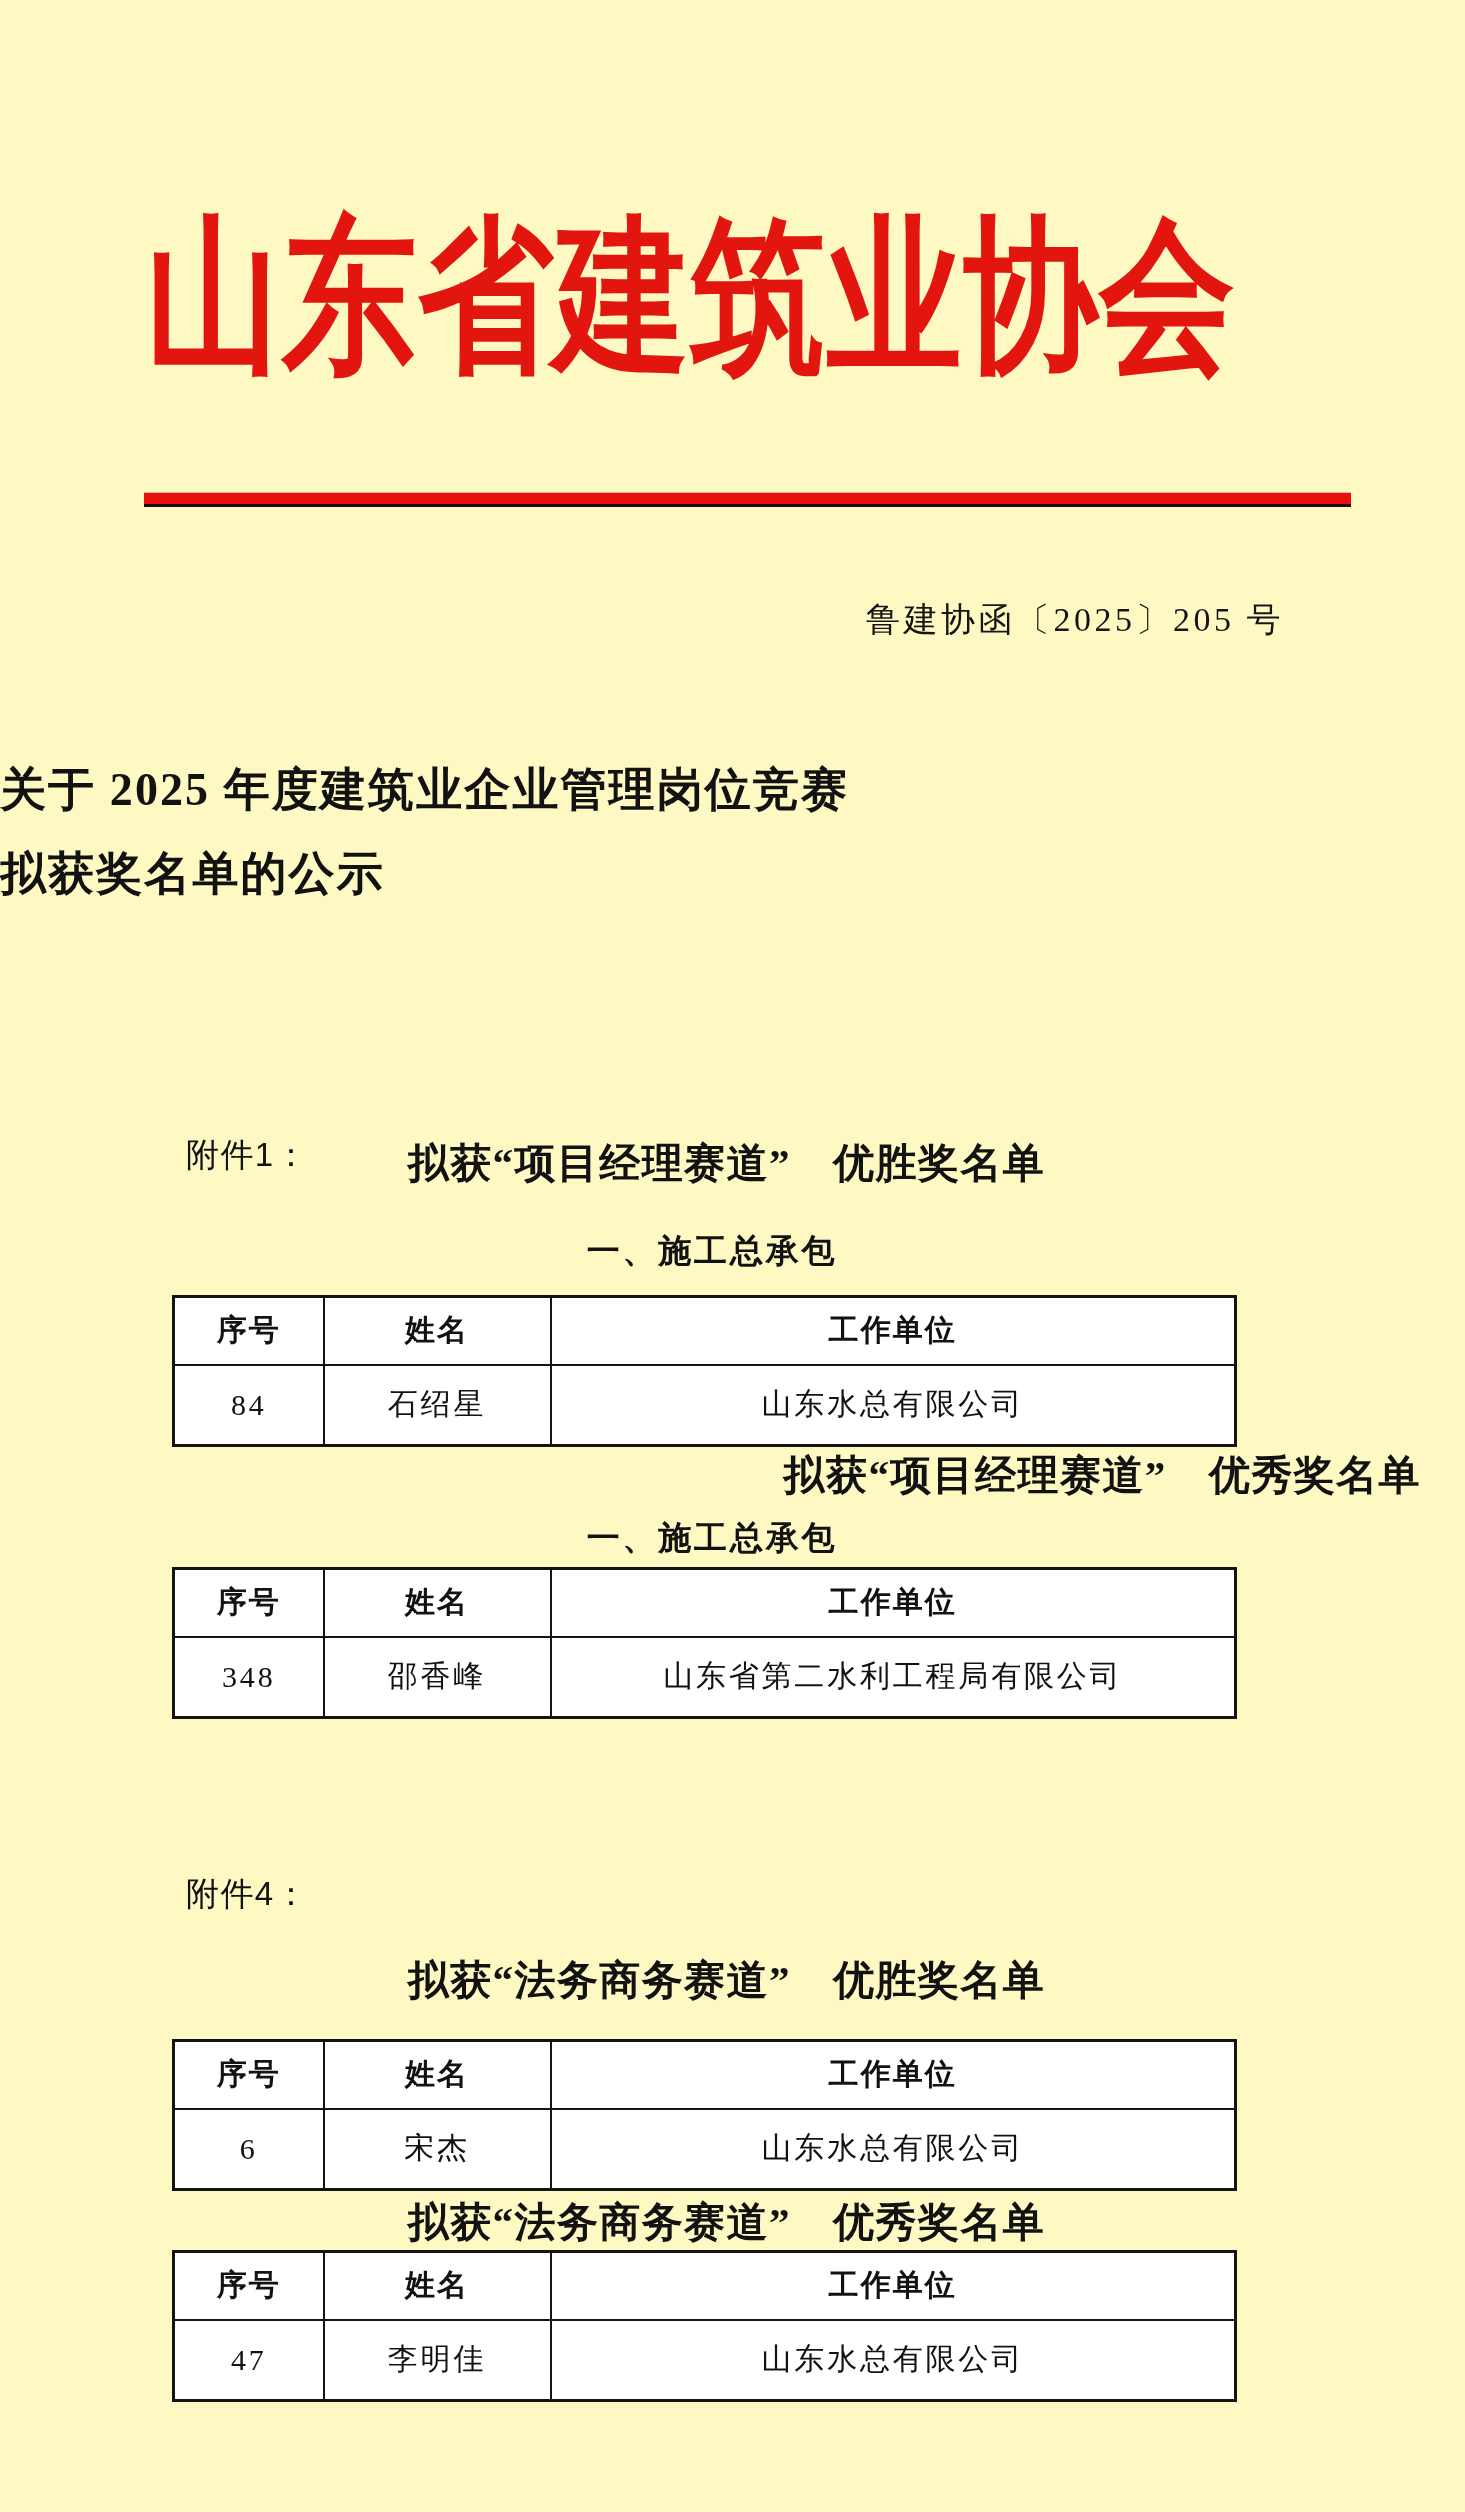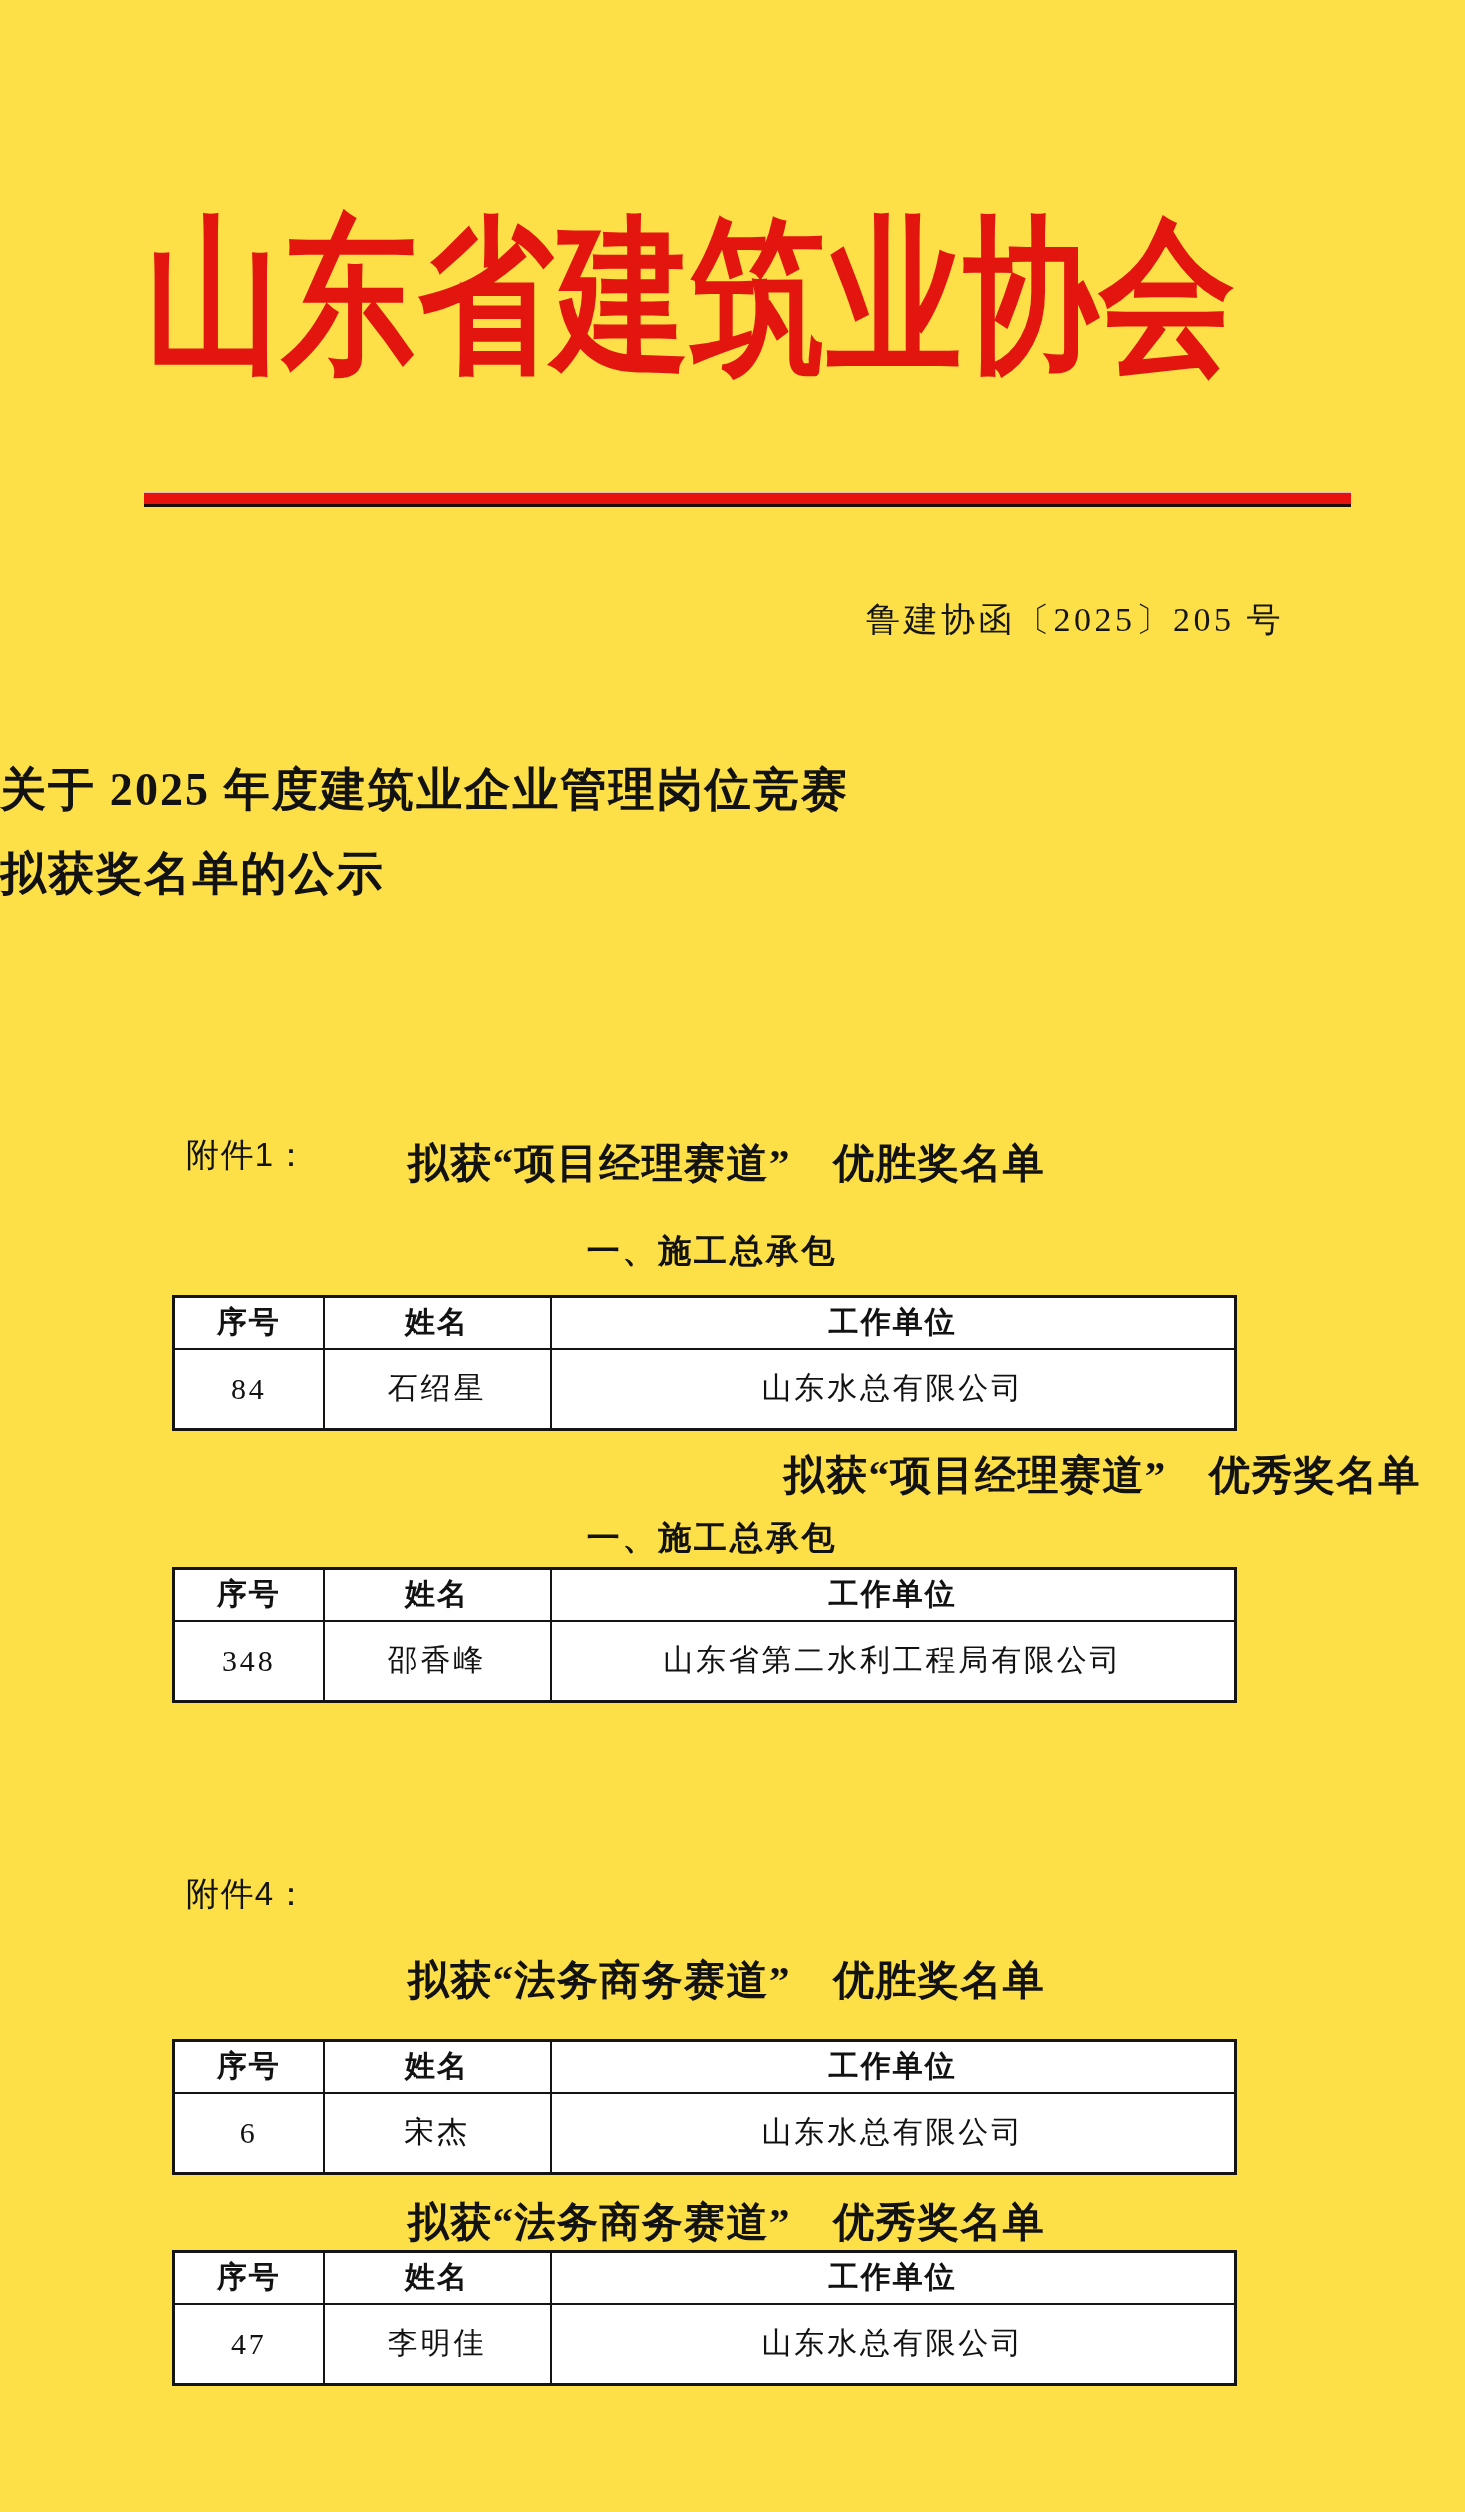--- a/index.html
+++ b/index.html
@@ -5,21 +5,21 @@
   html, body {
     margin: 0;
     padding: 0;
     background: #ffffff;
   }
   .page {
     position: relative;
     width: 1465px;
     height: 2512px;
     margin: 0 auto;
-    background: #fde047;
+    background: #fef9c3;
     overflow: hidden;
     font-family: "Liberation Serif", serif;
     color: #121212;
   }
 
   
   .org-title-wrap {
     position: absolute;
     top: 216px;
     left: 0;
@@ -142,21 +142,21 @@
   table.award-table col.c3 { width: 685px; }
 
   table.award-table th,
   table.award-table td {
     border: 2.1px solid #141414;
     text-align: center;
     vertical-align: middle;
     padding: 0;
   }
   table.award-table { border: 3.5px solid #141414; }
-  table.award-table thead tr { height: 52px; }
+  table.award-table thead tr { height: 68px; }
   table.award-table tbody tr { height: 81px; }
   table.award-table thead th { border-bottom: 2.8px solid #141414; }
 
   table.award-table th {
     font-family: "Liberation Sans", sans-serif;
     font-weight: bold;
     font-size: 30px;
     letter-spacing: 2.1px;
   }
   table.award-table td {

